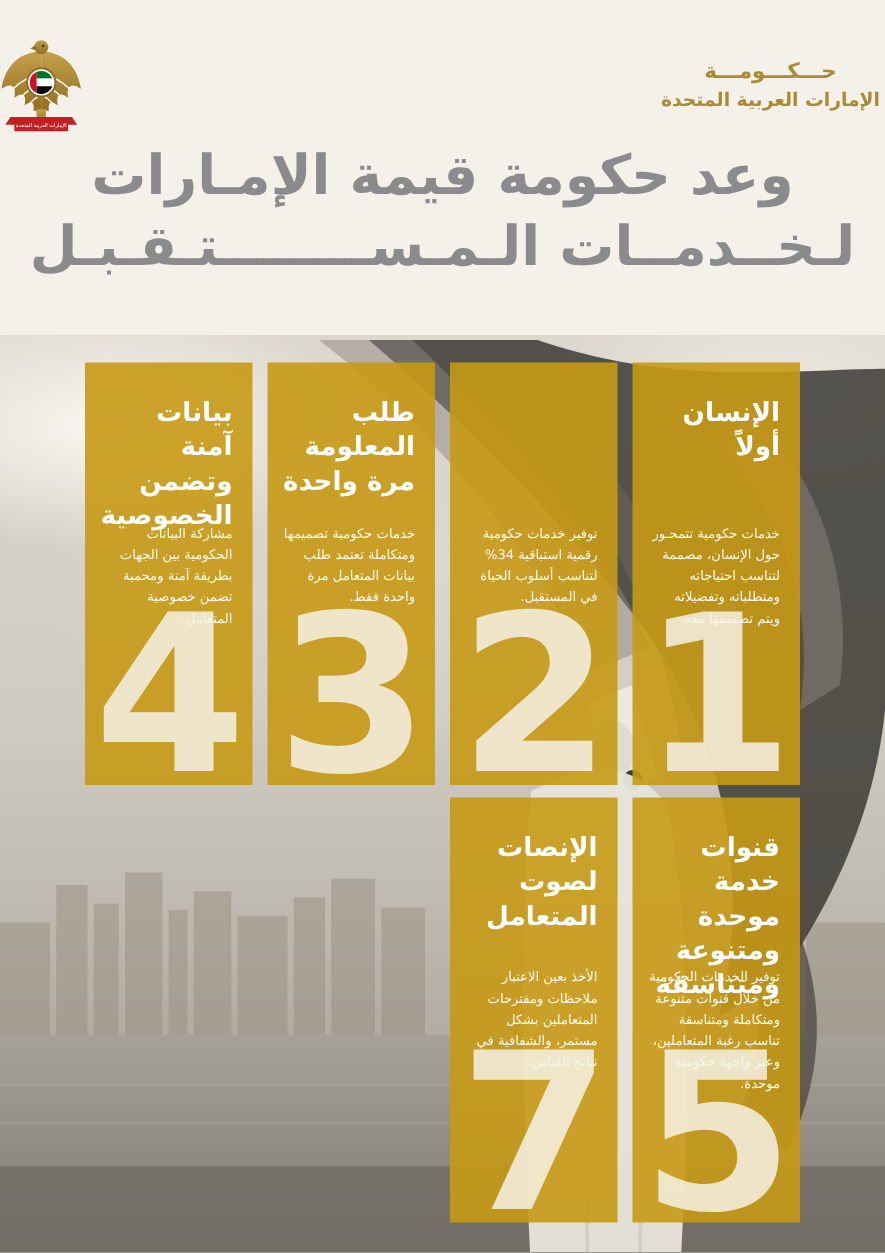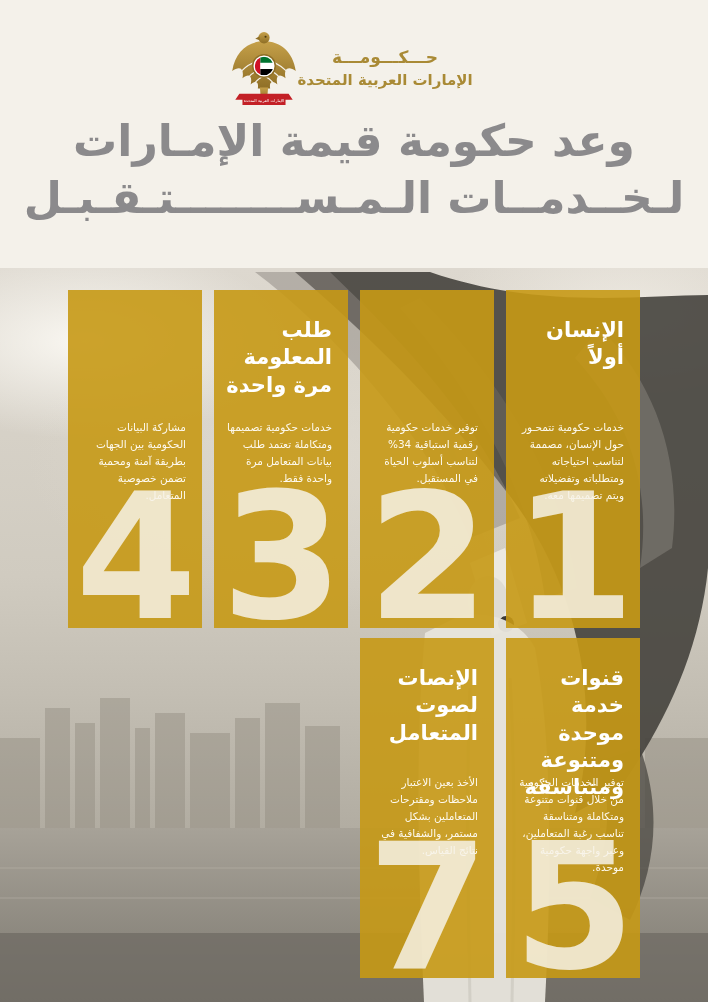--- a/index.html
+++ b/index.html
@@ -10,21 +10,21 @@
     margin:0 auto;
     background:#f4f1ea;
     overflow:hidden;
     font-family:"DejaVu Sans", sans-serif;
     direction:rtl;
   }
 
   
   .header{
     position:absolute;top:28px;left:0;right:4px;
-    display:flex;flex-direction:row-reverse;justify-content:center;align-items:center;
+    display:flex;flex-direction:row-reverse;justify-content:space-between;align-items:center;
   }
   .emblem{width:66px;height:80px;flex:0 0 auto;}
   .gov-name{color:#a98a35;text-align:center;line-height:1.25;}
   .gov-name .l1{font-size:17px;font-weight:bold;letter-spacing:1px;}
   .gov-name .l2{font-size:15px;font-weight:bold;margin-top:3px;}
 
   
   .title{
     position:absolute;top:112px;left:0;right:0;
     text-align:center;color:#8b8a8c;font-weight:bold;
@@ -194,20 +194,23 @@
 
       <div class="card row1">
         <div class="card-title">طلب
 المعلومة
 مرة واحدة</div>
         <div class="card-body">خدمات حكومية تصميمها ومتكاملة تعتمد طلب بيانات المتعامل مرة واحدة فقط.</div>
         <div class="card-number">3</div>
       </div>
 
       <div class="card row1">
+        <div class="card-title">بيانات آمنة
+وتضمن
+الخصوصية</div>
         <div class="card-body">مشاركة البيانات الحكومية بين الجهات بطريقة آمنة ومحمية تضمن خصوصية المتعامل.</div>
         <div class="card-number">4</div>
       </div>
 
       <div class="card row2">
         <div class="card-title">قنوات خدمة
 موحدة
 ومتنوعة
 ومتناسقة</div>
         <div class="card-body">توفير الخدمات الحكومية من خلال قنوات متنوعة ومتكاملة ومتناسقة تناسب رغبة المتعاملين، وعبر واجهة حكومية موحدة.</div>

